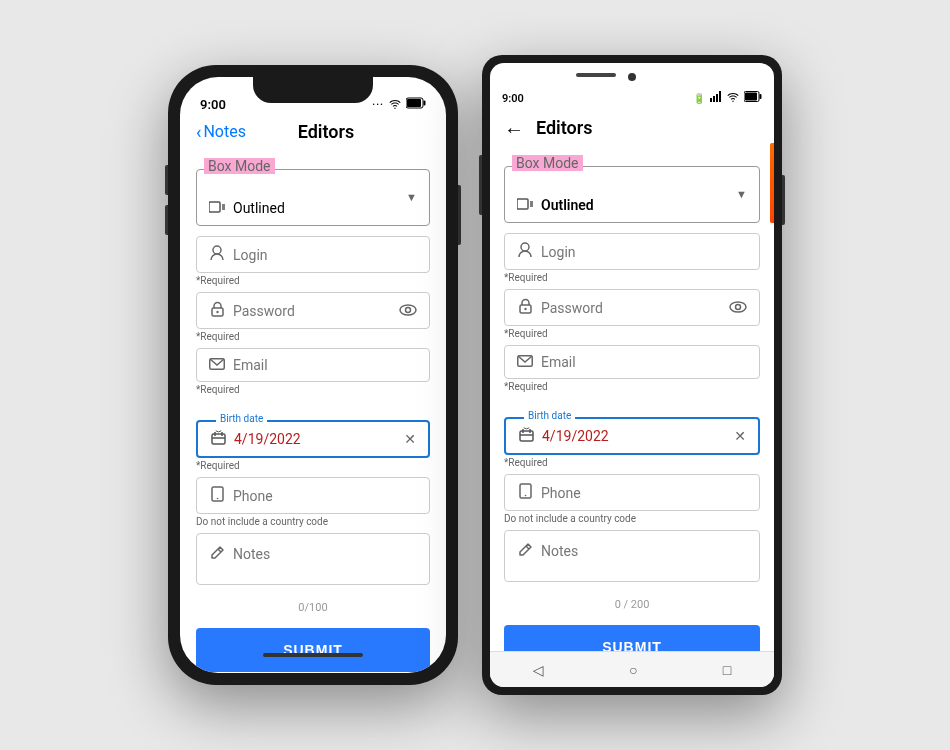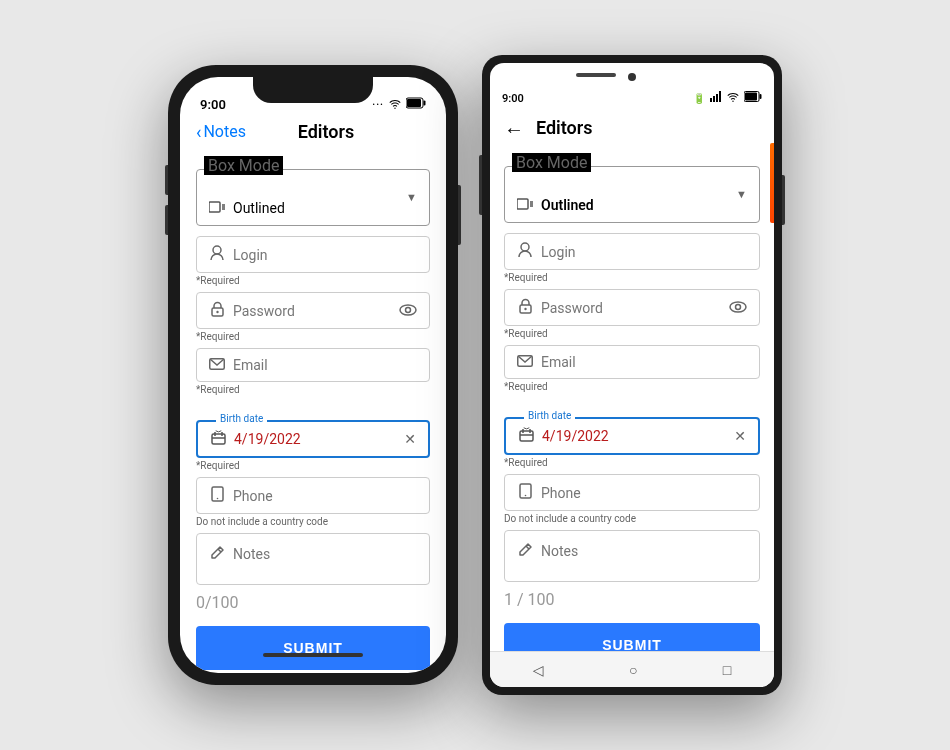--- a/index.html
+++ b/index.html
@@ -240,23 +240,23 @@
       font-weight: 600;
       color: #000;
       margin-left: 12px;
     }
 
     
     .form-section {
       margin-bottom: 6px;
     }
     .box-mode-label {
-      font-size: 16px;
+      font-size: 14px;
       color: #666;
-      background: #000000;
+      background: #f9a8d4;
       padding: 0 4px;
       position: relative;
       left: 8px;
       top: 6px;
       z-index: 1;
       display: inline-block;
     }
     .box-mode-select {
       border: 1px solid #999;
       border-radius: 4px;
@@ -342,24 +342,24 @@
       font-size: 14px;
       color: #777;
       background: #fff;
     }
     .notes-content {
       display: flex;
       align-items: flex-start;
       gap: 8px;
     }
     .char-count {
-      text-align: left;
-      font-size: 16px;
+      text-align: center;
+      font-size: 11px;
       color: #999;
-      margin-top: 8px;
+      margin-top: 16px;
     }
 
     .submit-btn {
       background: #2979FF;
       color: #fff;
       border: none;
       border-radius: 4px;
       width: 100%;
       padding: 14px;
       font-size: 14px;
@@ -689,21 +689,21 @@
             <div class="notes-content">
               <span class="field-icon">
                 <svg width="13" height="14" viewBox="0 0 13 14">
                     <path d="M9 1L12 4L4 12H1V9L9 1z" fill="none" stroke="#666" stroke-width="1.5" stroke-linejoin="round"></path>
                     <line x1="7" y1="3" x2="10" y2="6" stroke="#666" stroke-width="1.5"></line>
                   </svg>
               </span>
               <span style="color:#777; font-size:14px;">Notes</span>
             </div>
           </div>
-          <div class="char-count">1 / 100</div>
+          <div class="char-count">0 / 200</div>
         </div>
 
         
         <button class="submit-btn">SUBMIT</button>
       </div>
 
       <div class="android-nav-bar">
         <span class="nav-icon">◁</span>
         <span class="nav-icon">○</span>
         <span class="nav-icon">□</span>

